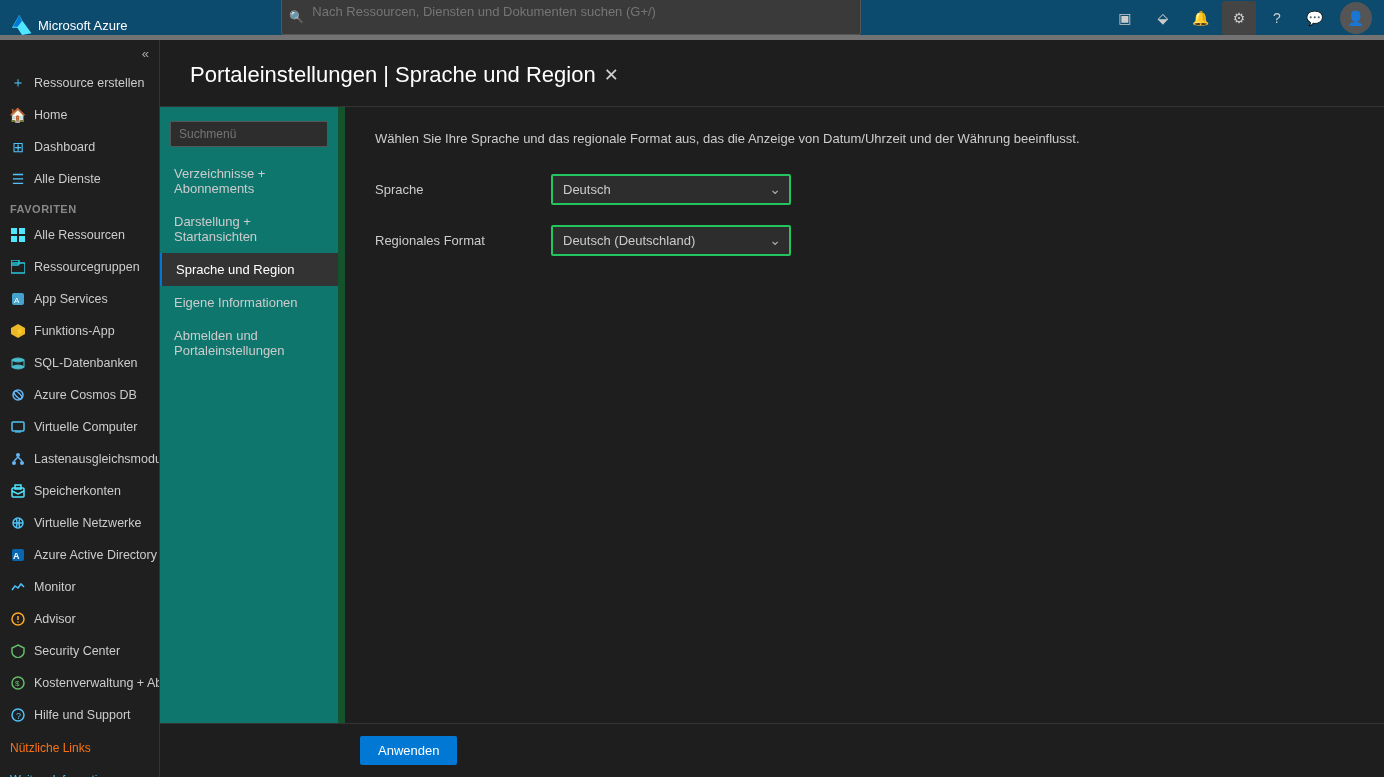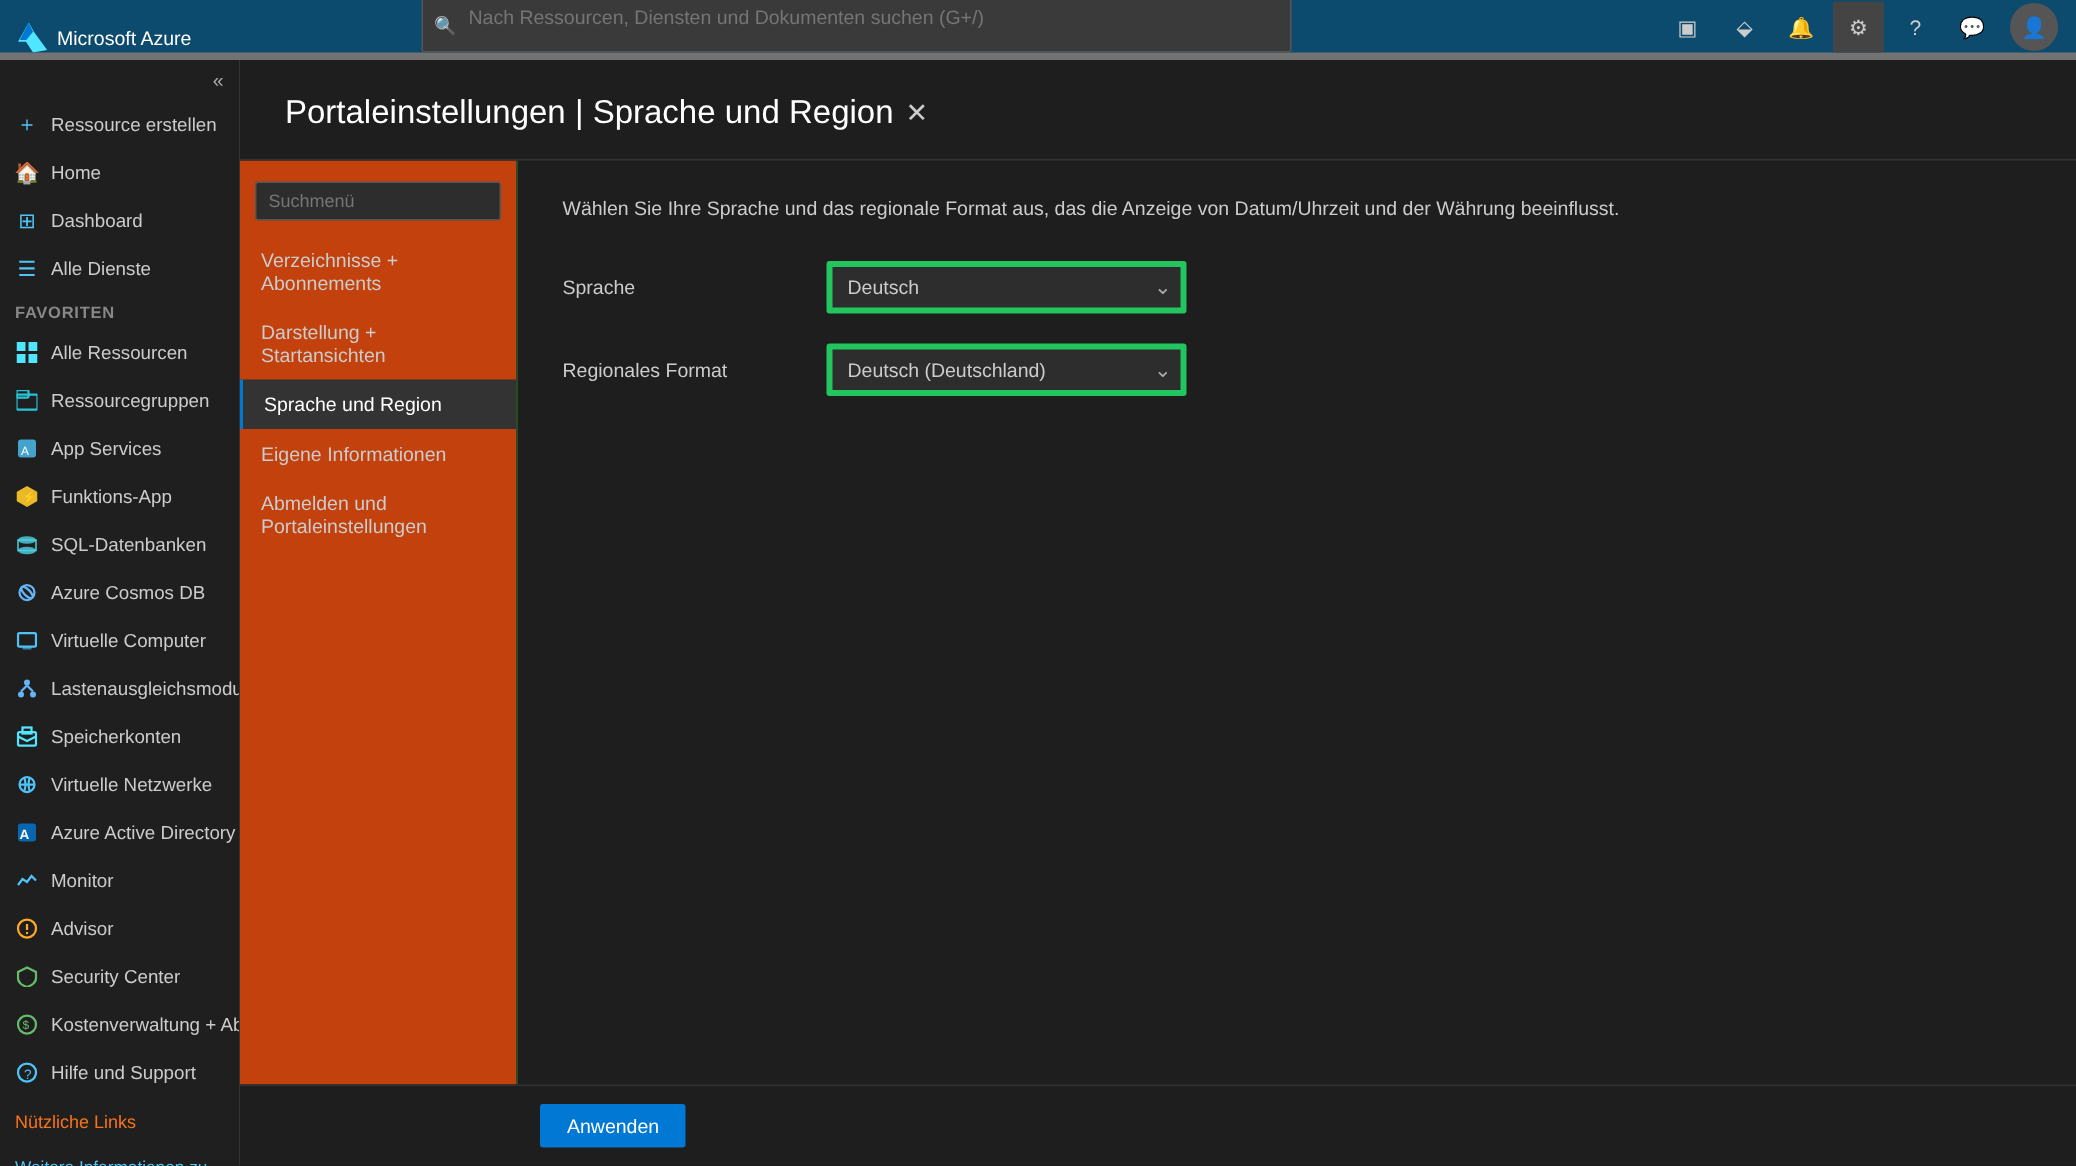--- a/index.html
+++ b/index.html
@@ -223,22 +223,22 @@
 
     .settings-body {
       display: flex;
       flex: 1;
       overflow: hidden;
     }
 
     
     .settings-sidebar {
       width: 185px;
-      background: #c2410c;
-      border-right: 1px solid #14532d;
+      background: #0f766e;
+      border-right: 7px solid #14532d;
       flex-shrink: 0;
       padding-top: 6px;
     }
     .settings-search {
       margin: 8px 10px 10px;
     }
     .settings-search input {
       width: 100%;
       background: #2d2d2d;
       border: 1px solid #555;
@@ -282,21 +282,21 @@
       color: #cccccc;
       font-size: 13px;
       flex-shrink: 0;
     }
     .settings-field-control {
       width: 240px;
     }
     .settings-select {
       width: 100%;
       background: #2d2d2d;
-      border: 4px solid #22c55e;
+      border: 2px solid #22c55e;
       color: #cccccc;
       padding: 6px 30px 6px 10px;
       border-radius: 2px;
       font-size: 13px;
       appearance: none;
       -webkit-appearance: none;
       cursor: pointer;
       outline: none;
       position: relative;
     }

